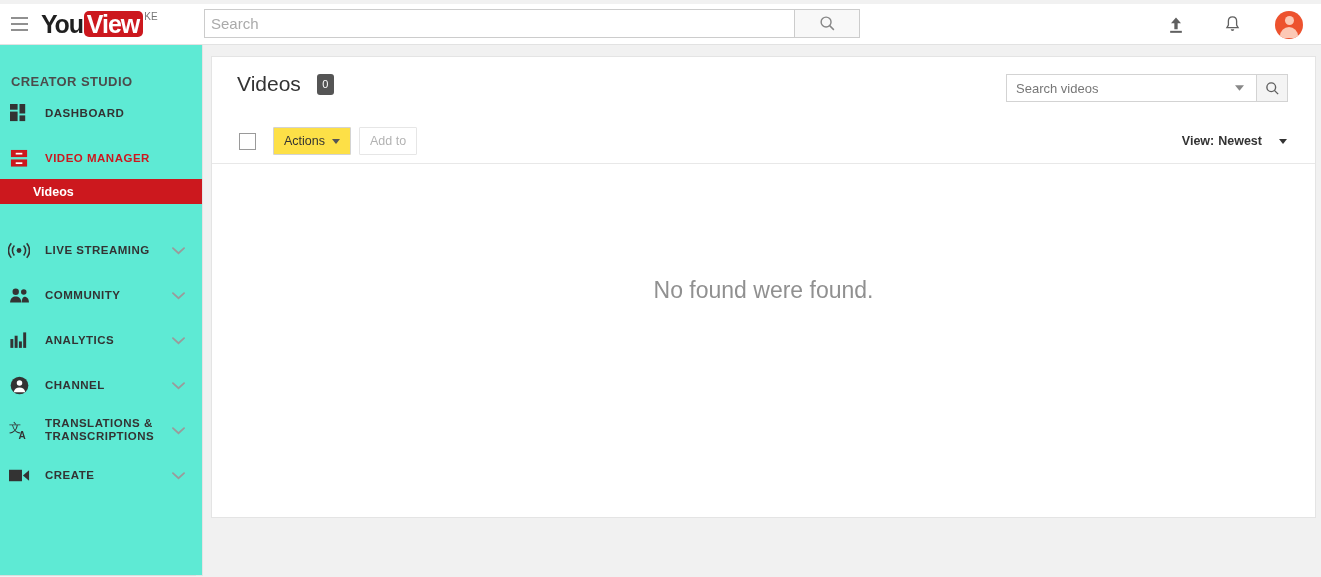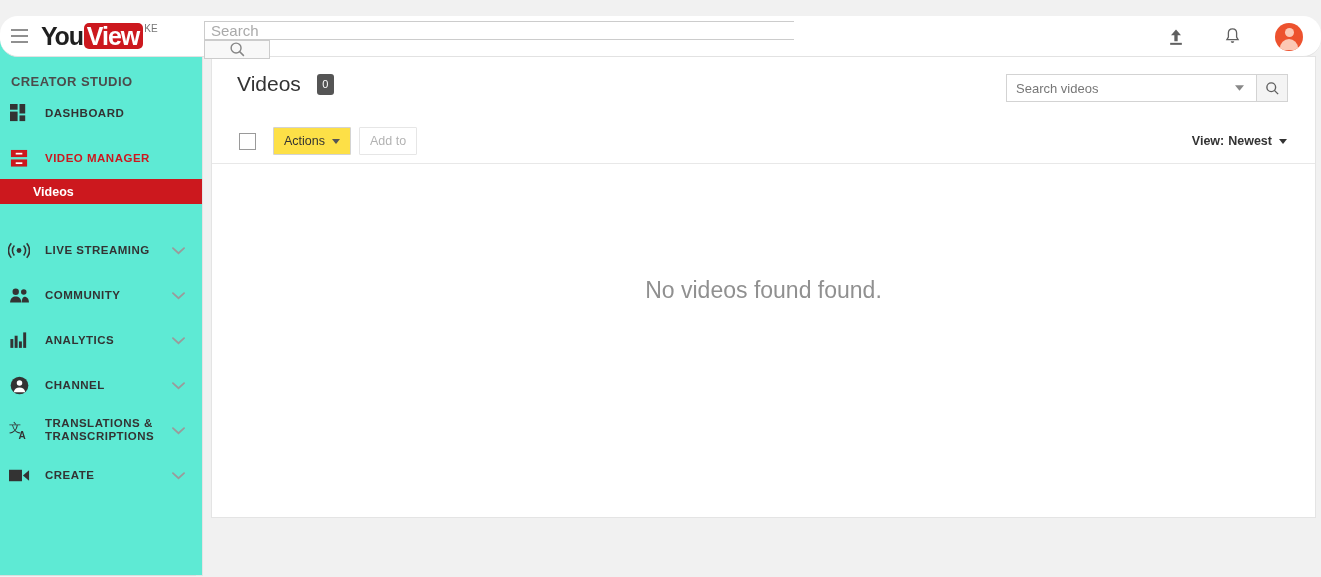--- a/index.html
+++ b/index.html
@@ -8,28 +8,27 @@
     width: 1321px; height: 577px;
     overflow: hidden;
     background: #f1f1f1;
     font-family: "Liberation Sans", sans-serif;
     -webkit-font-smoothing: antialiased;
   }
 
   
   #masthead {
     position: absolute;
-    top: 16px; left: 0;
+    top: 4px; left: 0;
     width: 1321px; height: 41px;
     background: #ffffff;
     border-bottom: 1px solid #e2e2e2;
     display: flex;
     align-items: center;
     z-index: 50;
-    border-radius: 18px;
   }
   #hamburger {
     width: 24px; height: 24px;
     margin-left: 7px; margin-right: 8px;
     display: flex; flex-direction: column;
     justify-content: center; align-items: center;
     cursor: pointer;
   }
   #hamburger i {
     display: block;
@@ -70,21 +69,20 @@
     margin-top: 1px;
     line-height: 10px;
     font-weight: normal;
   }
 
   #search-form {
     position: absolute;
     left: 204px; top: 5px;
     display: flex;
     height: 30px;
-    flex-direction: column;
   }
   #search-input {
     width: 590px; height: 29px;
     border: 1px solid #ccc;
     border-right: none;
     padding: 0 6px;
     font-size: 15px;
     color: #333;
     background: #fff;
     outline: none;
@@ -311,21 +309,21 @@
     font-size: 12.5px;
     color: #333;
     font-weight: bold;
     margin-right: 4px;
   }
   #view-value {
     font-size: 12.5px;
     color: #333;
     font-weight: bold;
     cursor: pointer;
-    display: flex; align-items: center;
+    display: flex; align-items: center; gap: 10px;
   }
   #view-value .tb-caret { margin-left: 7px; }
 
   #empty-state {
     position: absolute;
     left: 0; right: 0;
     top: 108px;
     height: 250px;
     display: flex;
     align-items: center;
@@ -560,15 +558,15 @@
       <span id="view-value">
         <span>Newest</span>
         <svg class="tb-caret" width="8" height="5" viewBox="0 0 10 6">
           <path d="M0 0 L10 0 L5 6 Z" fill="#333"></path>
         </svg>
       </span>
     </div>
   </div>
 
   <div id="empty-state">
-    <span id="empty-text">No videos found found.</span>
+    <span id="empty-text">No found were found.</span>
   </div>
 </div>
 
 </body></html>

